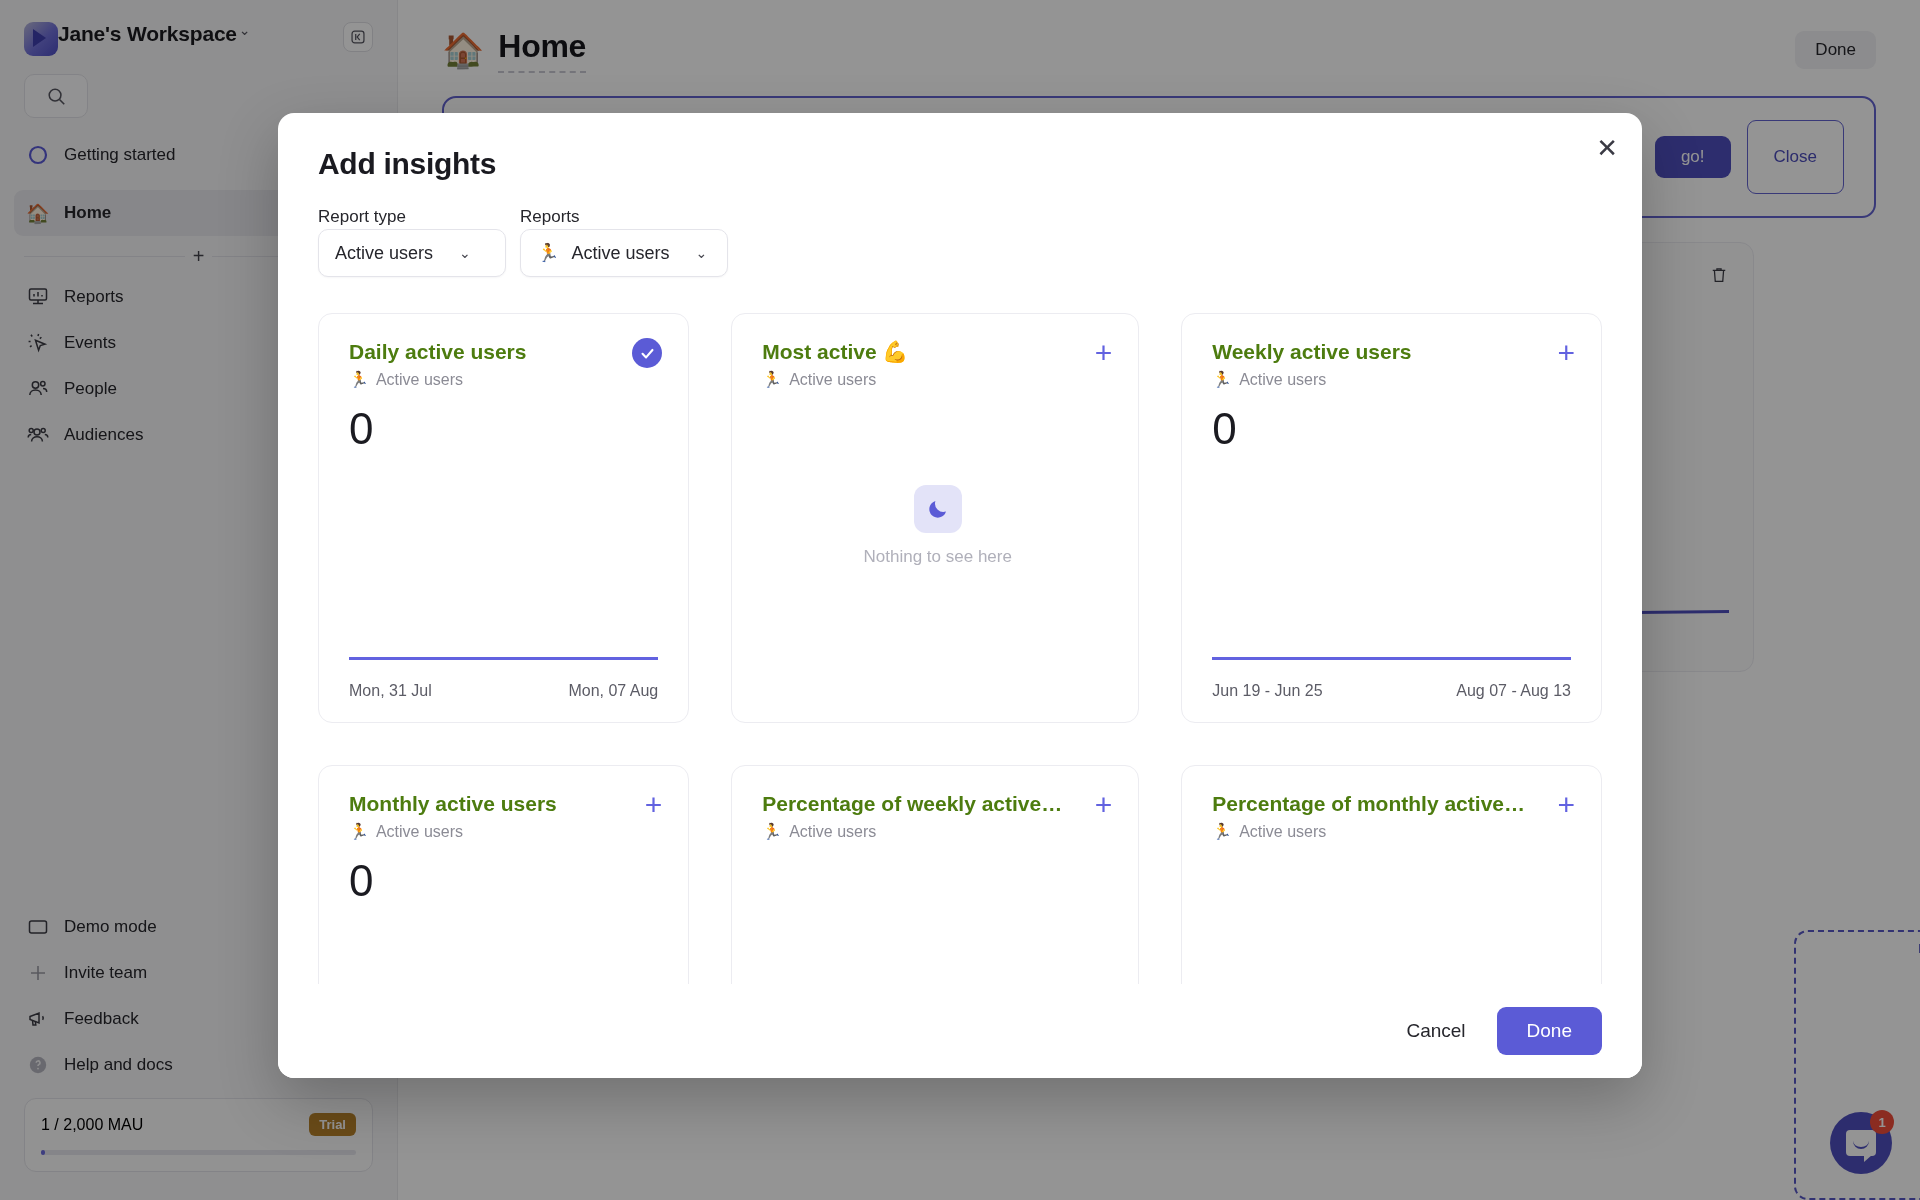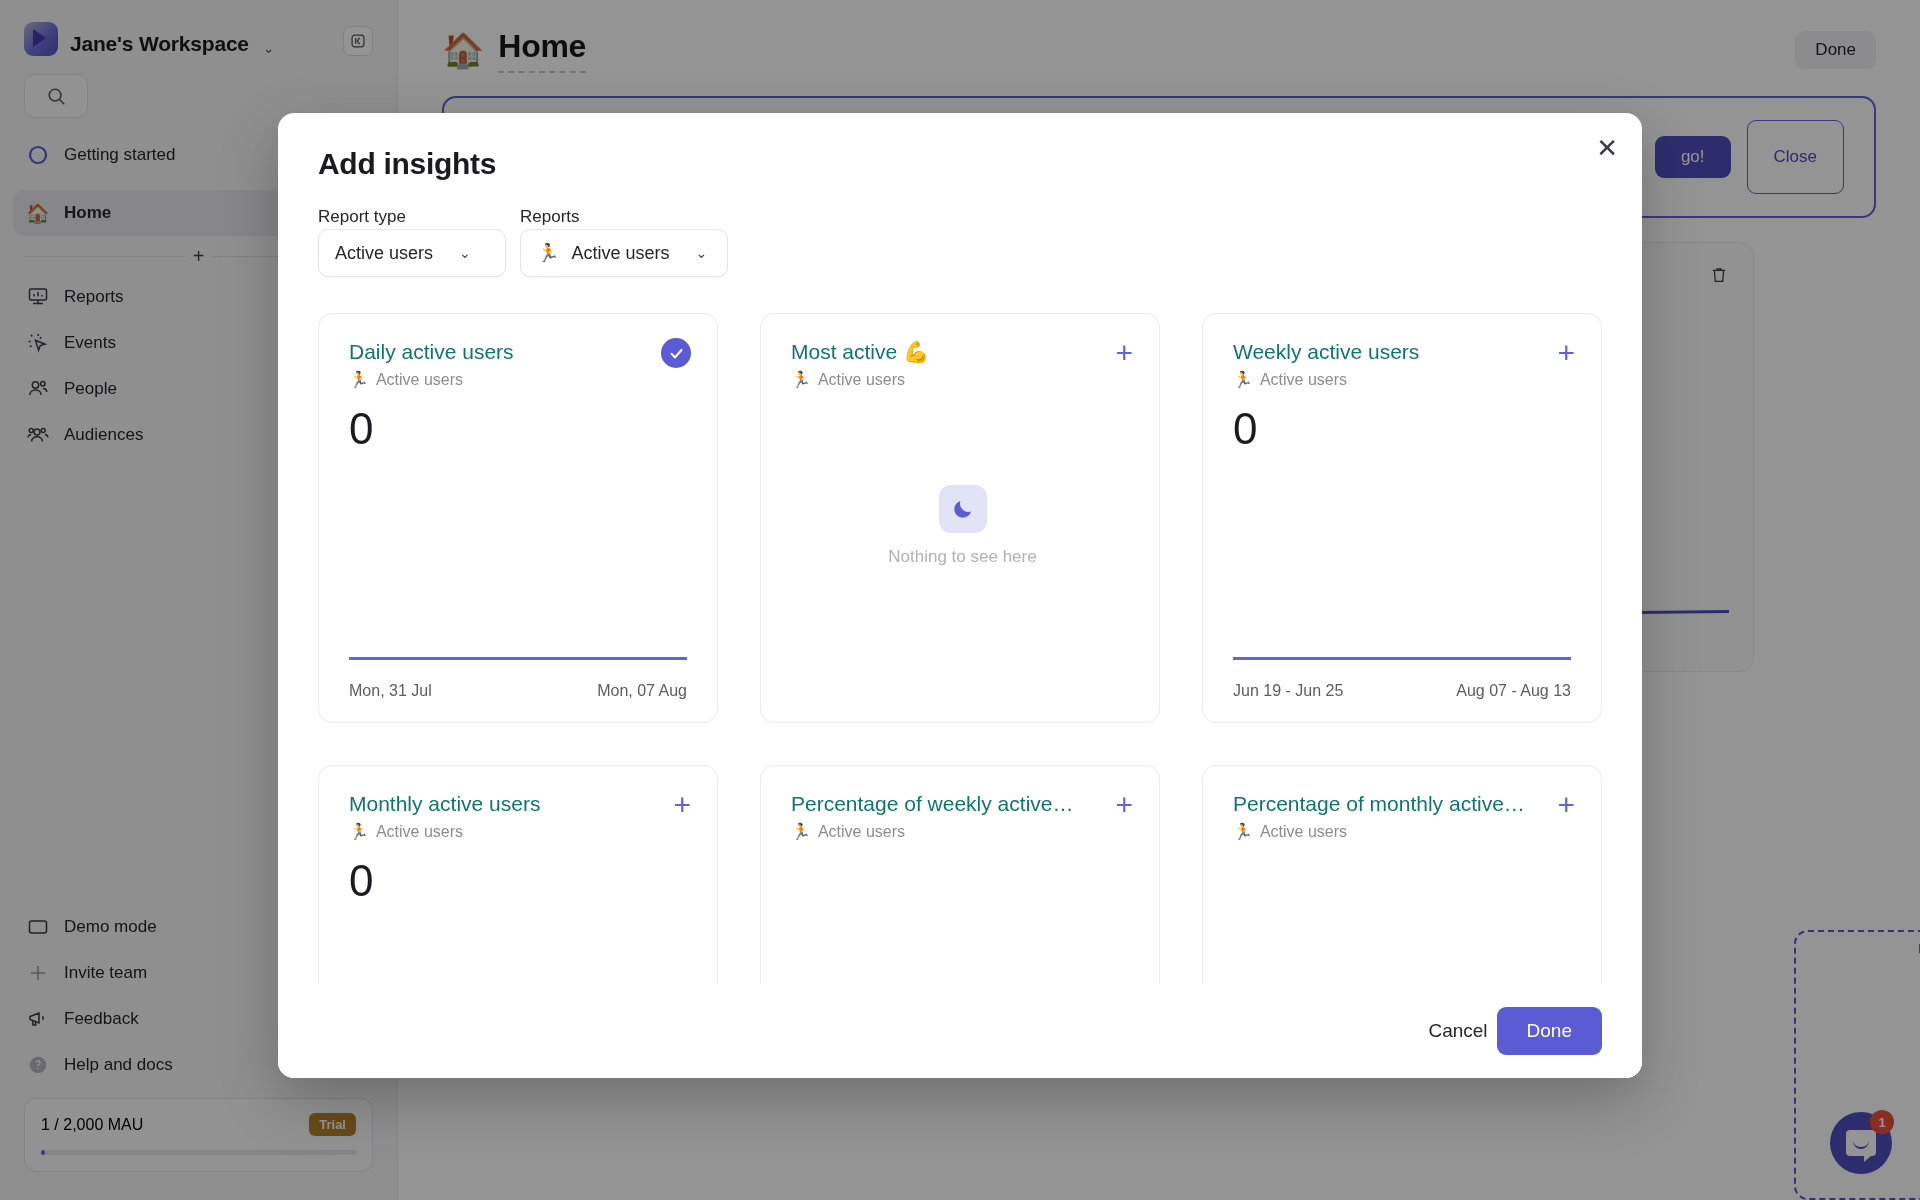--- a/index.html
+++ b/index.html
@@ -21,21 +21,21 @@
   
   .sidebar {
     width: 398px; height: 1200px;
     background: #f7f7f8;
     border-right: 1px solid #e8e8ec;
     display: flex; flex-direction: column;
     flex: none;
     position: relative;
   }
   .ws-header {
-    display: flex; align-items: flex-end; gap: 12px;
+    display: flex; align-items: flex-start; 
     padding: 22px 24px 18px 24px;
   }
   .ws-logo {
     width: 34px; height: 34px; border-radius: 9px;
     background: linear-gradient(135deg,#b7b7d8 0%,#6f6fd8 55%,#4e4ec4 100%);
     position: relative; flex: none;
     overflow: hidden;
   }
   .ws-logo::after {
     content:""; position:absolute; left:9px; top:7px;
@@ -164,39 +164,39 @@
   .sel-a { width: 188px; }
   .sel-b { width: 208px; }
 
   .cards-scroll { flex: 1; overflow: hidden; padding: 36px 40px 0 40px; position: relative;}
   .cards-grid { display:grid; grid-template-columns: repeat(3, 1fr); gap: 42px; }
   .ins-card {
     border:1px solid #ececf1; border-radius: 14px; background:#fff;
     height: 410px; position:relative; padding: 26px 30px;
   }
   .ins-card.row2 { height: 240px; }
-  .ins-title { font-size: 21px; font-weight: 400; color:#0f766e; padding-right: 46px;
+  .ins-title { font-size: 21px; font-weight: 700; color:#4d7c0f; padding-right: 46px;
                white-space:nowrap; overflow:hidden; text-overflow:ellipsis;}
   .ins-sub { margin-top: 6px; font-size: 16px; color:#8b8b95; display:flex; align-items:center; gap:7px;}
   .ins-value { margin-top: 18px; font-size: 44px; font-weight: 400; color:#1b1b21; line-height:1;}
   .plus-btn { position:absolute; right: 26px; top: 24px; font-size: 30px; color:#6262e0; line-height:1; font-weight:300;}
   .check-btn {
     position:absolute; right: 26px; top: 24px; width: 30px; height: 30px; border-radius:50%;
     background:#5b5bd6; display:flex; align-items:center; justify-content:center;
   }
   .check-btn svg { width:17px; height:17px; }
   .ins-line { position:absolute; left:30px; right:30px; bottom: 62px; height: 3px; background:#6262e0; }
   .ins-dates { position:absolute; left:30px; right:30px; bottom: 22px; display:flex; justify-content:space-between;
                font-size:16px; color:#5c5c66;}
   .empty-wrap { position:absolute; left:5px; right:0; top:52%; transform:translateY(-50%); text-align:center;}
   .empty-ico { width:48px; height:48px; border-radius:12px; background:#e3e3f8; margin: 0 auto 14px auto;
                display:flex; align-items:center; justify-content:center; }
   .empty-txt { font-size:17px; color:#b0b0ba; }
   .modal-footer {
-    height: 94px; display:flex; align-items:center; justify-content:flex-end; gap: 9px;
+    height: 94px; display:flex; align-items:center; justify-content:flex-end; gap: 31px;
     padding: 0 40px; background:#fff; flex: none;
   }
   .btn-cancel { font-size: 19px; color:#26262c; background:none; border:none; }
   .btn-done { background:#5b5bd6; color:#fff; font-size:19px; border:none; border-radius:9px; padding: 13px 30px;}
 </style>
 </head>
 <body>
 
 <div id="app">
 

